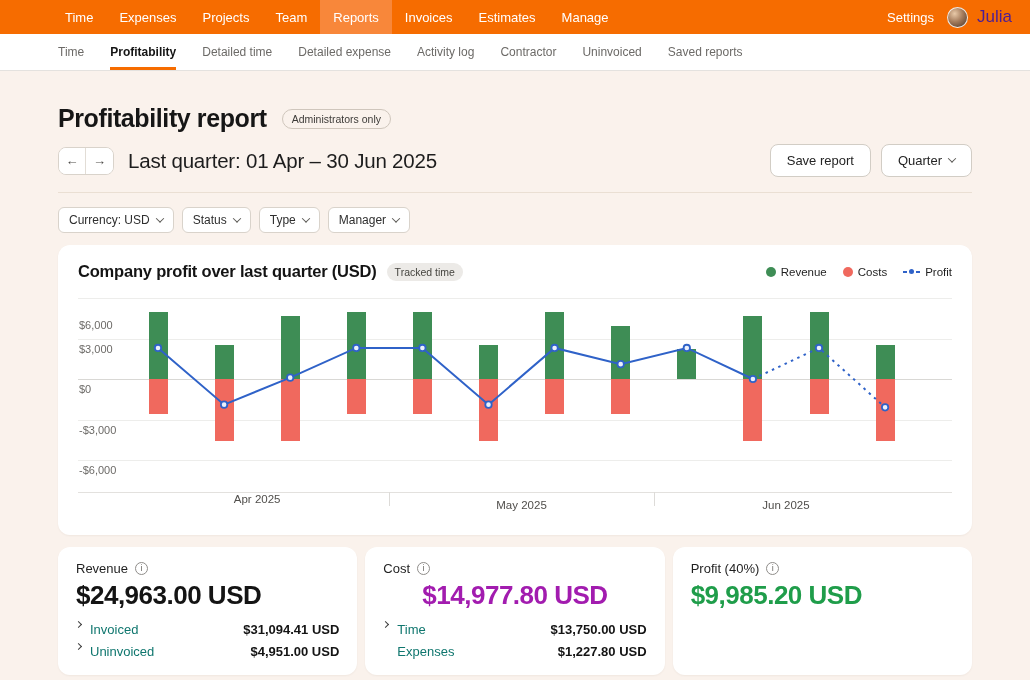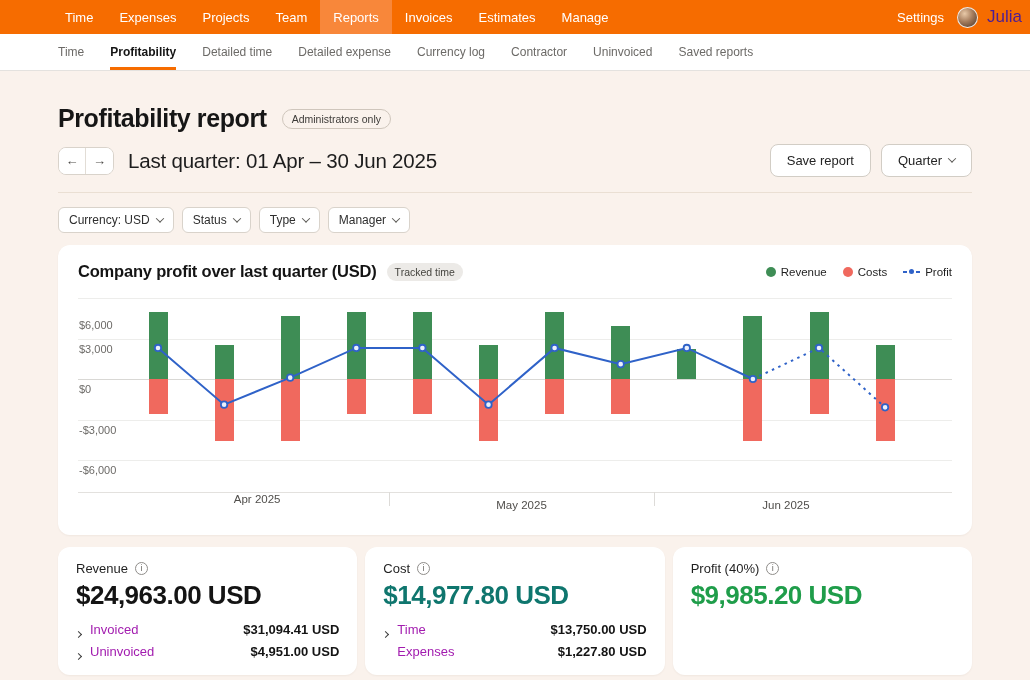--- a/index.html
+++ b/index.html
@@ -4,21 +4,21 @@
 <style>
   * { box-sizing: border-box; margin: 0; padding: 0; }
   html,body { width:1030px; height:680px; overflow:hidden; }
   body { background:#faf2ec; font-family:"Liberation Sans","DejaVu Sans",sans-serif; color:#1c1c1c; }
 
   
   .topnav { height:34px; background:#f66c00; display:flex; align-items:stretch; padding-left:52px; }
   .nav-left { display:flex; align-items:stretch; }
   .nav-item { display:flex; align-items:center; padding:0 13px; font-size:13px; color:#fff; cursor:pointer; }
   .nav-item.active { background:#f8873a; }
-  .nav-right { margin-left:auto; display:flex; align-items:center; gap:9px; padding-right:8px; }
+  .nav-right { margin-left:auto; display:flex; align-items:center; gap:9px; padding-right:18px; }
   .nav-right .nav-item { padding:0 4px; }
   .avatar { width:21px; height:21px; border-radius:50%; border:1.5px solid rgba(255,255,255,.85);
             background: radial-gradient(circle at 35% 30%, #e8c9a8 0%, #a47c5d 45%, #5e4636 85%); display:inline-block; }
   .nav-user { font-size:17px; color:#4c1d95;text-align:center; }
 
   
   .subnav { height:37px; background:#fff; border-bottom:1px solid #e4e2df; display:flex; align-items:stretch; padding-left:58px; gap:26px; }
   .tab { display:flex; align-items:center; font-size:12px; color:#6c6a67; cursor:pointer; border-bottom:3px solid transparent; padding-top:3px; }
   .tab.active { color:#141414; font-weight:bold; border-bottom-color:#f66c00; }
 
@@ -68,21 +68,21 @@
 
   
   .cards { margin-top:12px; display:grid; grid-template-columns:1fr 1fr 1fr; gap:8px; }
   .card { background:#fff; border-radius:12px; padding:14px 18px 16px; min-height:112px; box-shadow:0 1px 2px rgba(60,40,20,.05); }
   .card-label { display:flex; align-items:center; gap:7px; font-size:13px; color:#1f1f1f; }
   .info { width:13px; height:13px; border:1px solid #8f8d8a; border-radius:50%; display:inline-flex; align-items:center; justify-content:center;
           font-size:9px; color:#6d6b68; line-height:1; }
   .amount { margin-top:4px; font-size:26px; font-weight:bold; letter-spacing:-0.5px; color:#141414; }
   .card-rows { margin-top:11px; display:flex; flex-direction:column; gap:7px; }
   .card-row { display:flex; justify-content:space-between; align-items:center; font-size:13px; }
-  .row-label { display:flex; align-items:flex-end; gap:9px; color:#a21caf; }
+  .row-label { display:flex; align-items:flex-start; gap:9px; color:#0f766e; }
   .chev-right { width:5px; height:5px; border-right:1.5px solid #3c3c3c; border-bottom:1.5px solid #3c3c3c; transform:rotate(-45deg); display:inline-block; }
   .chev-spacer { width:5px; display:inline-block; }
   .row-value { font-weight:bold; color:#141414; }
 </style>
 </head>
 <body>
 
 <div>
 
   <header class="topnav">
@@ -101,21 +101,21 @@
       <span class="avatar"></span>
       <span class="nav-user">Julia</span>
     </div>
   </header>
 
   <div class="subnav" id="subnav">
       <span class="tab">Time</span>
       <span class="tab active">Profitability</span>
       <span class="tab">Detailed time</span>
       <span class="tab">Detailed expense</span>
-      <span class="tab">Currency log</span>
+      <span class="tab">Activity log</span>
       <span class="tab">Contractor</span>
       <span class="tab">Uninvoiced</span>
       <span class="tab">Saved reports</span>
     </div>
 
   <main>
 
     <div class="title-row">
       <h1>Profitability report</h1>
       <span class="admin-badge">Administrators only</span>
@@ -261,21 +261,21 @@
               </span>
               <span class="row-value">$4,951.00 USD</span>
             </div>
           </div>
         </div>
         <div class="card">
           <div class="card-label">
             <span>Cost</span>
             <span class="info">i</span>
           </div>
-          <div class="amount" style="color: #0f766e;">$14,977.80 USD</div>
+          <div class="amount" style="color: #a21caf; text-align: center;">$14,977.80 USD</div>
           <div class="card-rows">
             <div class="card-row">
               <span class="row-label">
                 <span class="chev-right"></span>
                 <span>Time</span>
               </span>
               <span class="row-value">$13,750.00 USD</span>
             </div>
             <div class="card-row">
               <span class="row-label">

